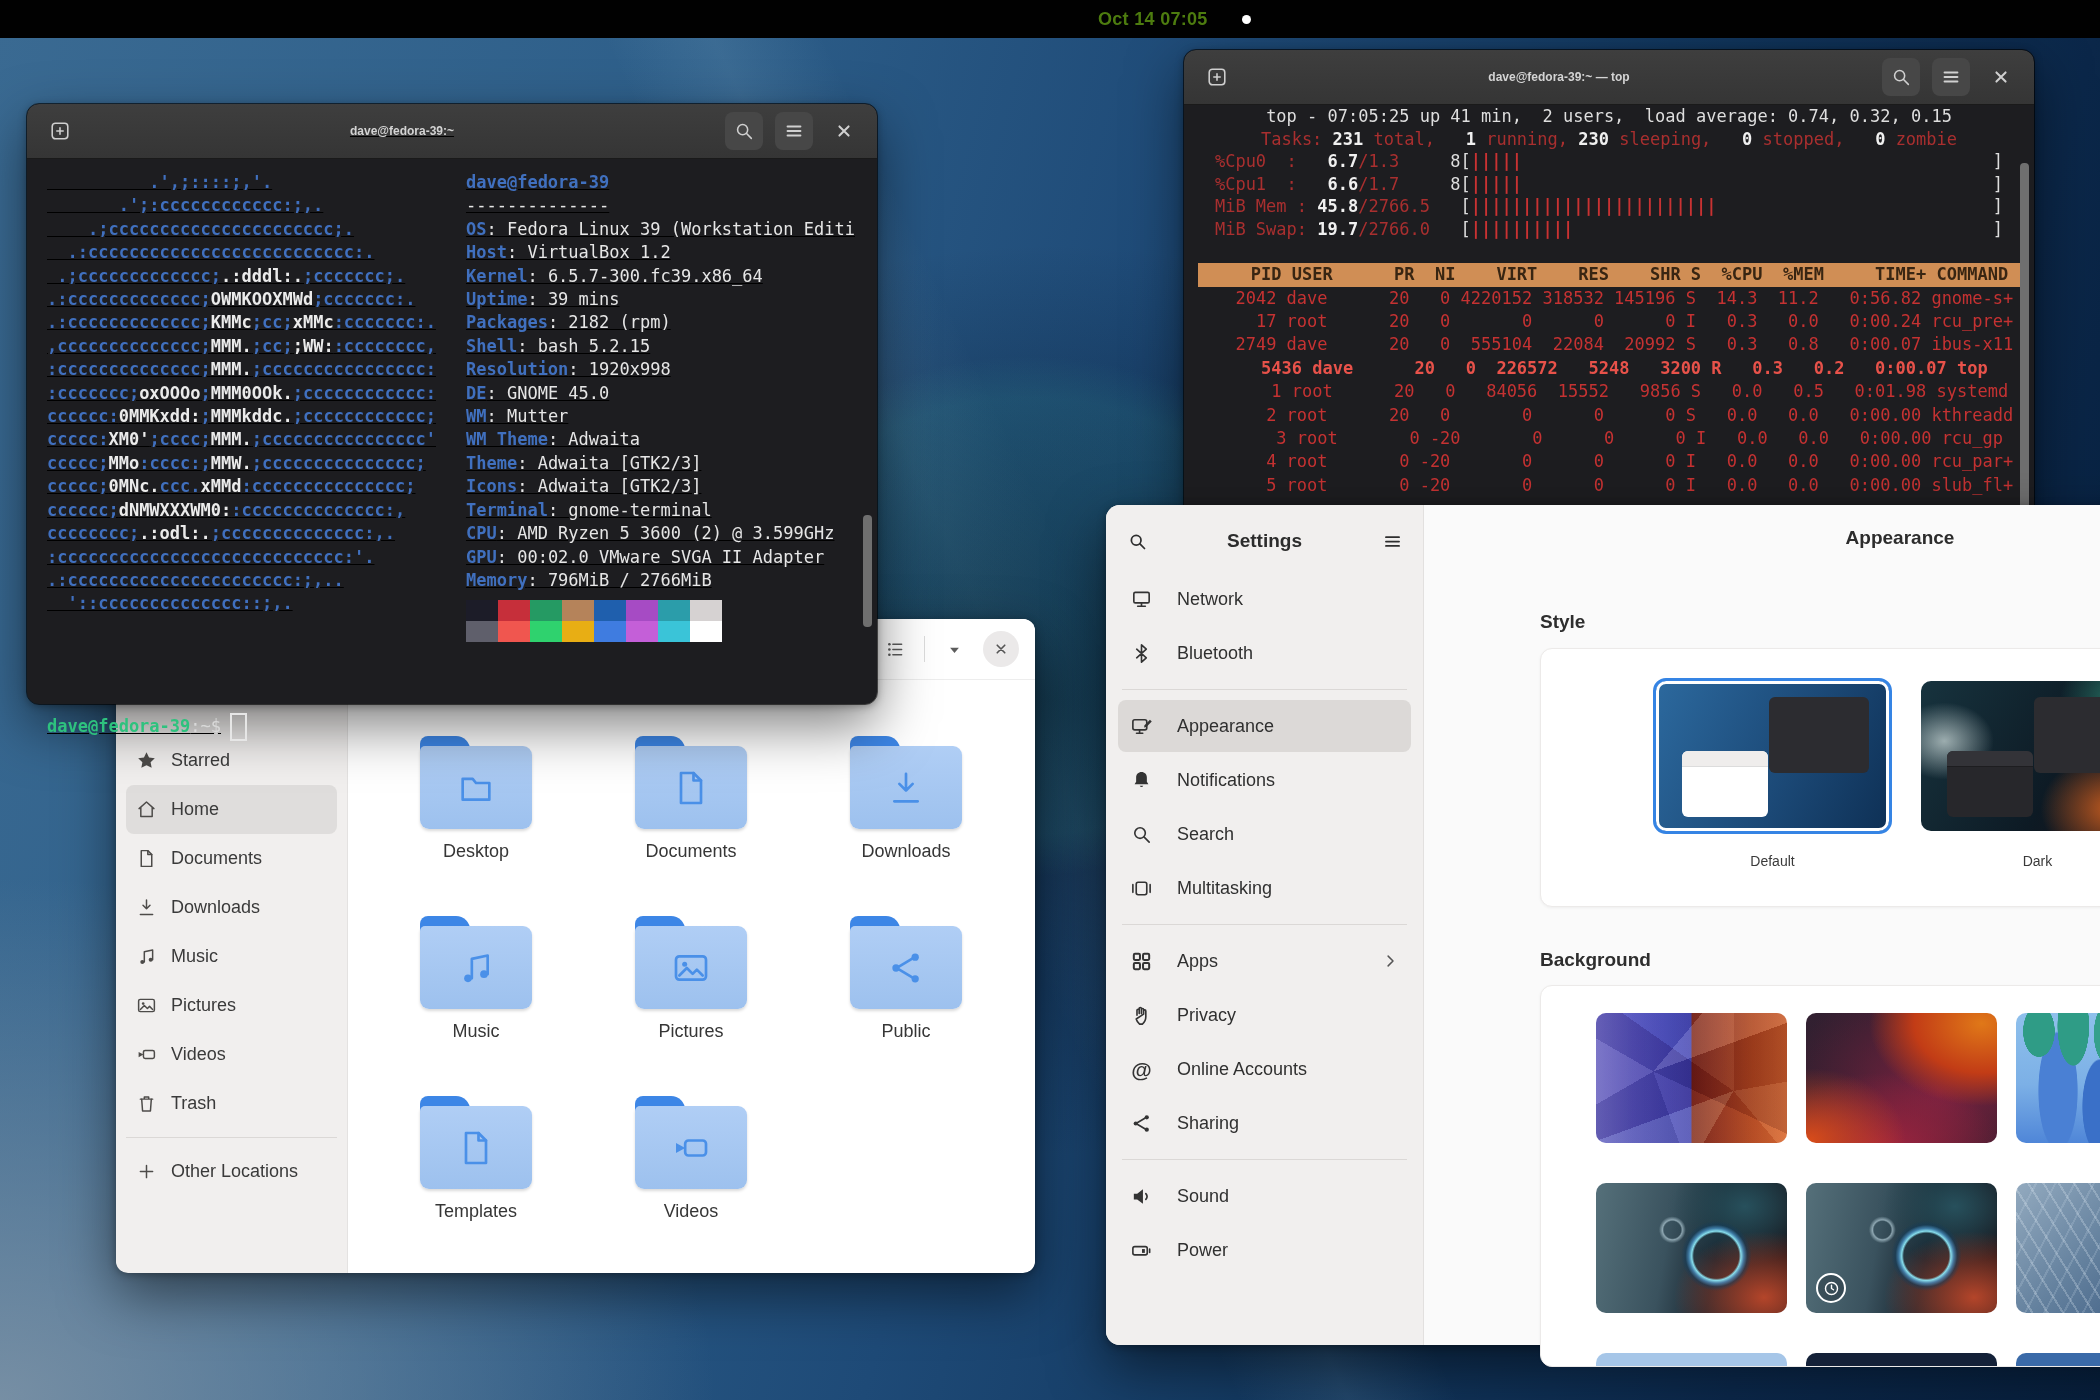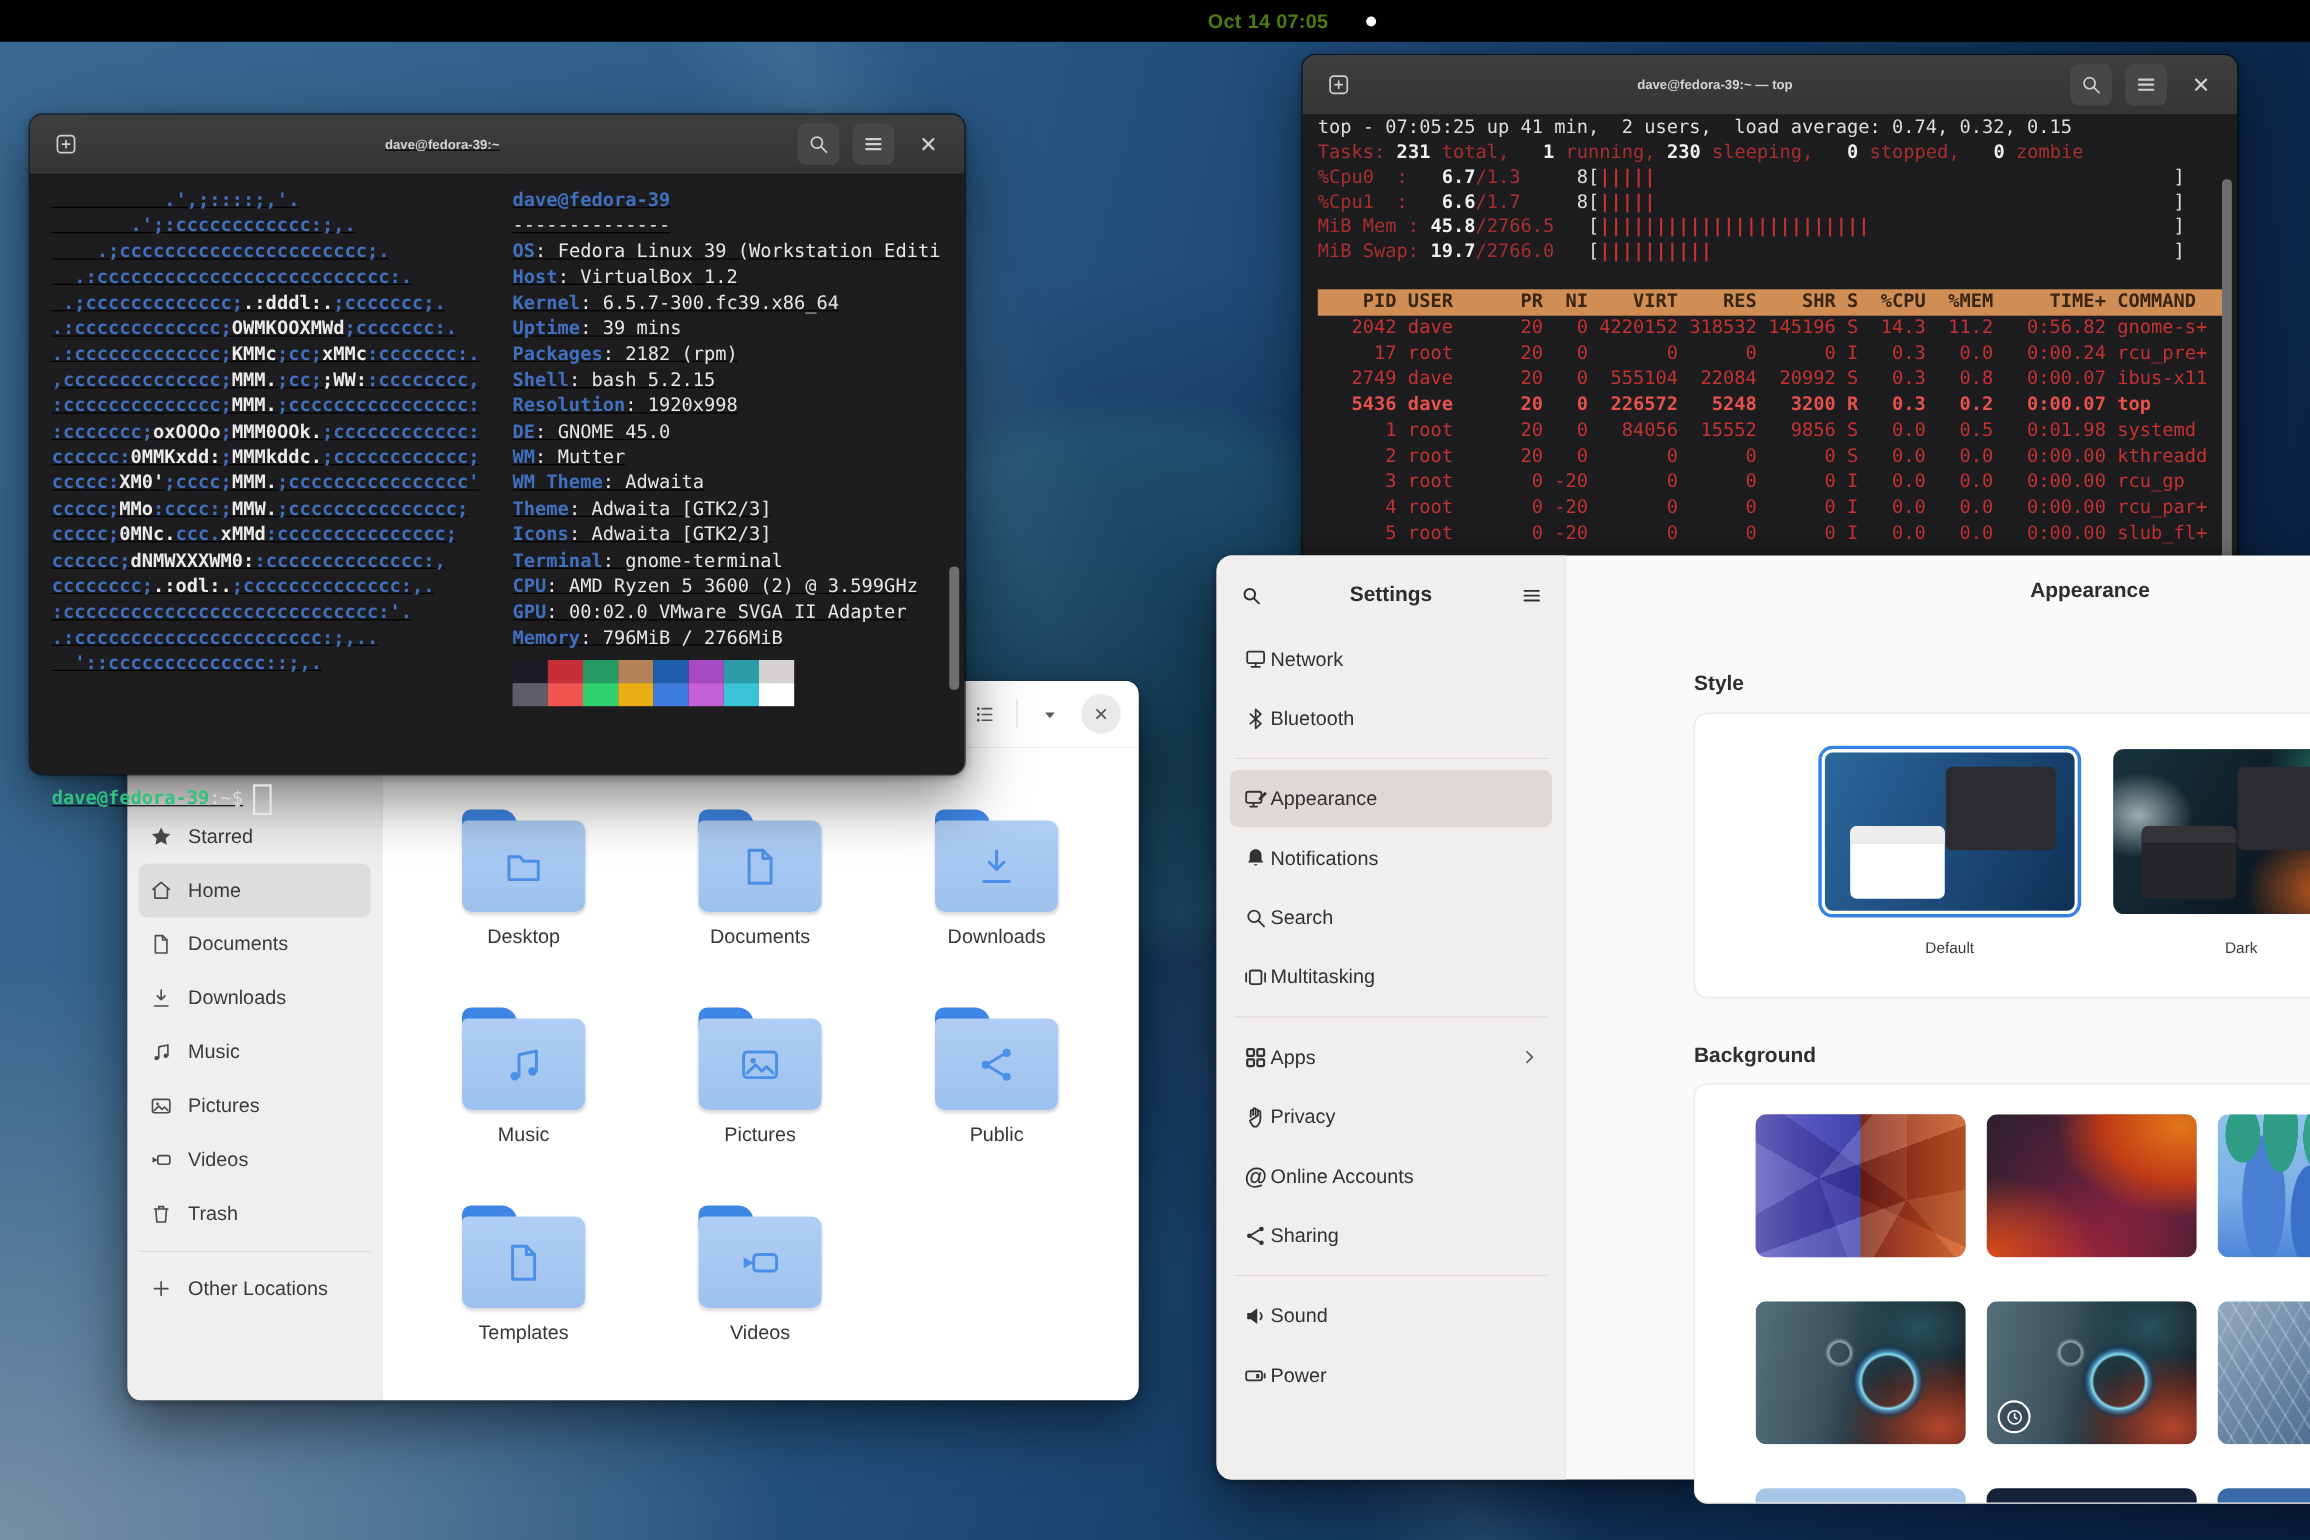--- a/index.html
+++ b/index.html
@@ -50,21 +50,21 @@
   .nf-under{color:#e6e6e6;}
   .palette{margin-top:8px;}
   .palrow{display:flex;height:21px;}
   .palrow div{width:32px;height:21px;}
   .promptline{margin-top:auto;display:flex;align-items:center;}
   .p-user{color:#2ec27e;font-weight:bold;}
   .p-rest{color:#d8d8d8;}
   .cursor{display:inline-block;width:13px;height:24px;border:2px solid #e6e6e6;margin-left:9px;}
   .vscroll{position:absolute;border-radius:4px;background:#6f6f6f;width:9px;}
   
-  .t2body{padding:0 14px;position:relative;}
+  .t2body{padding:0 14px;position:relative;text-align:center;}
   .t2body .line{line-height:22.6px;}
   .r{color:#a92f2f;}
   .rb{color:#c93232;font-weight:bold;}
   .wb{color:#f0f0f0;font-weight:bold;}
   .wn{color:#dedede;}
   .thead{background:#d08e55;color:#382512;font-weight:bold;white-space:pre;}
   .trow{color:#c53232;white-space:pre;}
   .trow.boldrow{color:#e8524a;font-weight:bold;}
   
   .fileswin{left:116px;top:619px;width:919px;height:653px;background:#fff;border-radius:12px;z-index:10;}
@@ -88,21 +88,21 @@
   .folder .emblem{position:absolute;left:0;top:10px;width:112px;height:83px;display:flex;align-items:center;justify-content:center;color:#4a90e8;}
   .folder .emblem svg{width:40px;height:40px;stroke-width:1.6;}
   .flabel{margin-top:12px;font-size:18px;color:#363636;}
   
   .setwin{left:1106px;top:505px;width:1270px;height:840px;background:#fafafa;border-radius:14px;z-index:15;display:flex;}
   .snav{width:318px;background:#f1efee;border-radius:14px 0 0 14px;box-sizing:border-box;padding:14px 12px 0 12px;border-right:1px solid #e2e0df;}
   .snavhead{display:flex;align-items:center;height:44px;margin-bottom:10px;}
   .snavhead .hico{width:38px;height:38px;display:flex;align-items:center;justify-content:center;color:#2e2e2e;}
   .snavhead .hico svg{width:21px;height:21px;stroke-width:2;}
   .stitle{flex:1;text-align:center;font-weight:bold;font-size:19px;color:#2c2c2c;}
-  .snitem{height:52px;border-radius:8px;display:flex;align-items:center;gap:2px;padding:0 12px;color:#303030;font-size:18px;position:relative;margin:2px 0;}
+  .snitem{height:52px;border-radius:8px;display:flex;align-items:center;gap:24px;padding:0 12px;color:#303030;font-size:18px;position:relative;margin:2px 0;}
   .snitem.sel{background:#dcd9d7;}
   .snitem .sic{width:23px;height:23px;color:#333;display:flex;align-items:center;justify-content:center;}
   .snitem .sic svg{width:23px;height:23px;}
   .snitem .chev{margin-left:auto;color:#555;display:flex;}
   .snitem .chev svg{width:18px;height:18px;stroke-width:2;}
   .sn-div{height:1px;background:#dbd8d6;margin:10px 4px;}
   .at-glyph{font-weight:bold;font-size:21px;line-height:21px;}
   .scontent{flex:1;position:relative;border-radius:0 14px 14px 0;}
   .paneltitle{position:absolute;left:0;top:22px;width:952px;text-align:center;font-weight:bold;font-size:19px;color:#2c2c2c;}
   .seclabel{position:absolute;left:116px;font-weight:bold;font-size:19px;color:#2e2e2e;}

